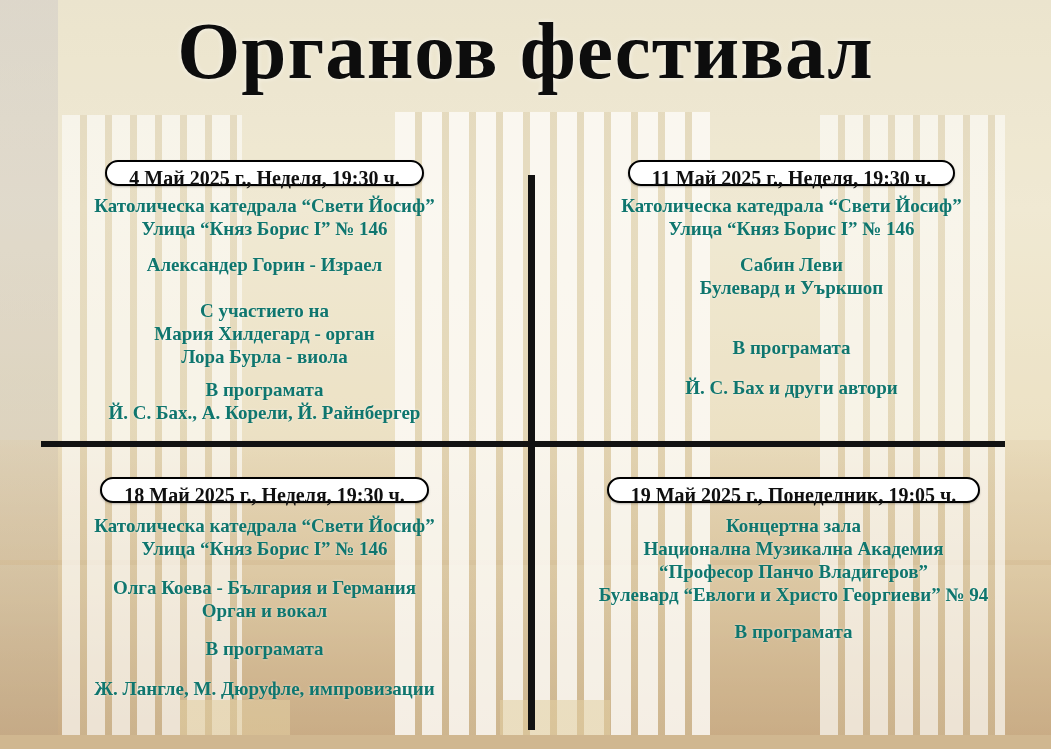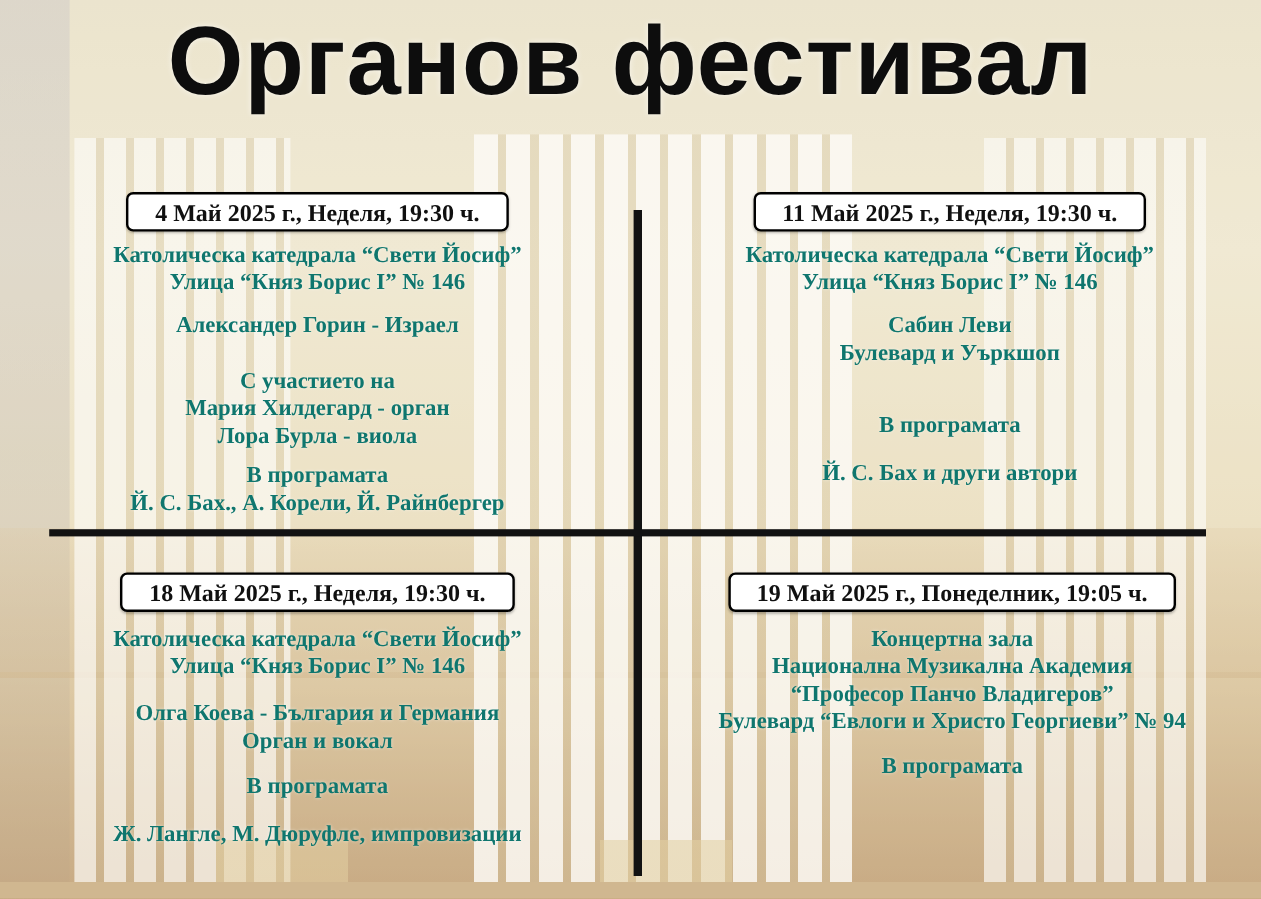--- a/index.html
+++ b/index.html
@@ -41,21 +41,21 @@
   }
   .bg-soften{ position:absolute; inset:0; background:rgba(244,238,220,.28); }
 
   
   .v-divider{ position:absolute; left:528px; top:175px; width:7px; height:555px; background:#121212; }
   .h-divider{ position:absolute; left:41px; top:441px; width:964px; height:6px; background:#121212; }
 
   
   .masthead{ position:absolute; left:0; top:6px; width:1051px; text-align:center; }
   .title{
-    font-family:Liberation Sans, sans-serif;
+    font-family:Liberation Serif, serif;
     font-weight:bold;
     font-size:81px; line-height:90px;
     letter-spacing:1px;
     color:#0d0d0d;
     text-shadow:0 0 5px rgba(255,255,255,.65);
     white-space:nowrap;
   }
   .subtitle{
     font-family:"DejaVu Sans", sans-serif;
     font-weight:bold;
@@ -71,25 +71,25 @@
     display:flex; flex-direction:column; align-items:center;
     text-align:center;
   }
   .q1{ left:0;   top:158px; width:529px; }
   .q2{ left:534px; top:158px; width:515px; }
   .q3{ left:0;   top:472px; width:529px; }
   .q4{ left:536px; top:472px; width:515px; }
 
   .date-box{
     box-sizing:border-box;
-    height:33px;
+    height:26px;
     padding:3px 22px 0 22px;
     background:#ffffff;
     border:2px solid #000000;
-    border-radius:6px;
+    border-radius:15px;
     font-weight:bold; font-size:20px; line-height:26px;
     color:#101010;
     white-space:nowrap;
     box-shadow:0 1px 2px rgba(0,0,0,.25);
   }
   .line{
     font-weight:bold;
     font-size:19px; line-height:23px; height:23px;
     color:#0f766e;
     white-space:nowrap;

